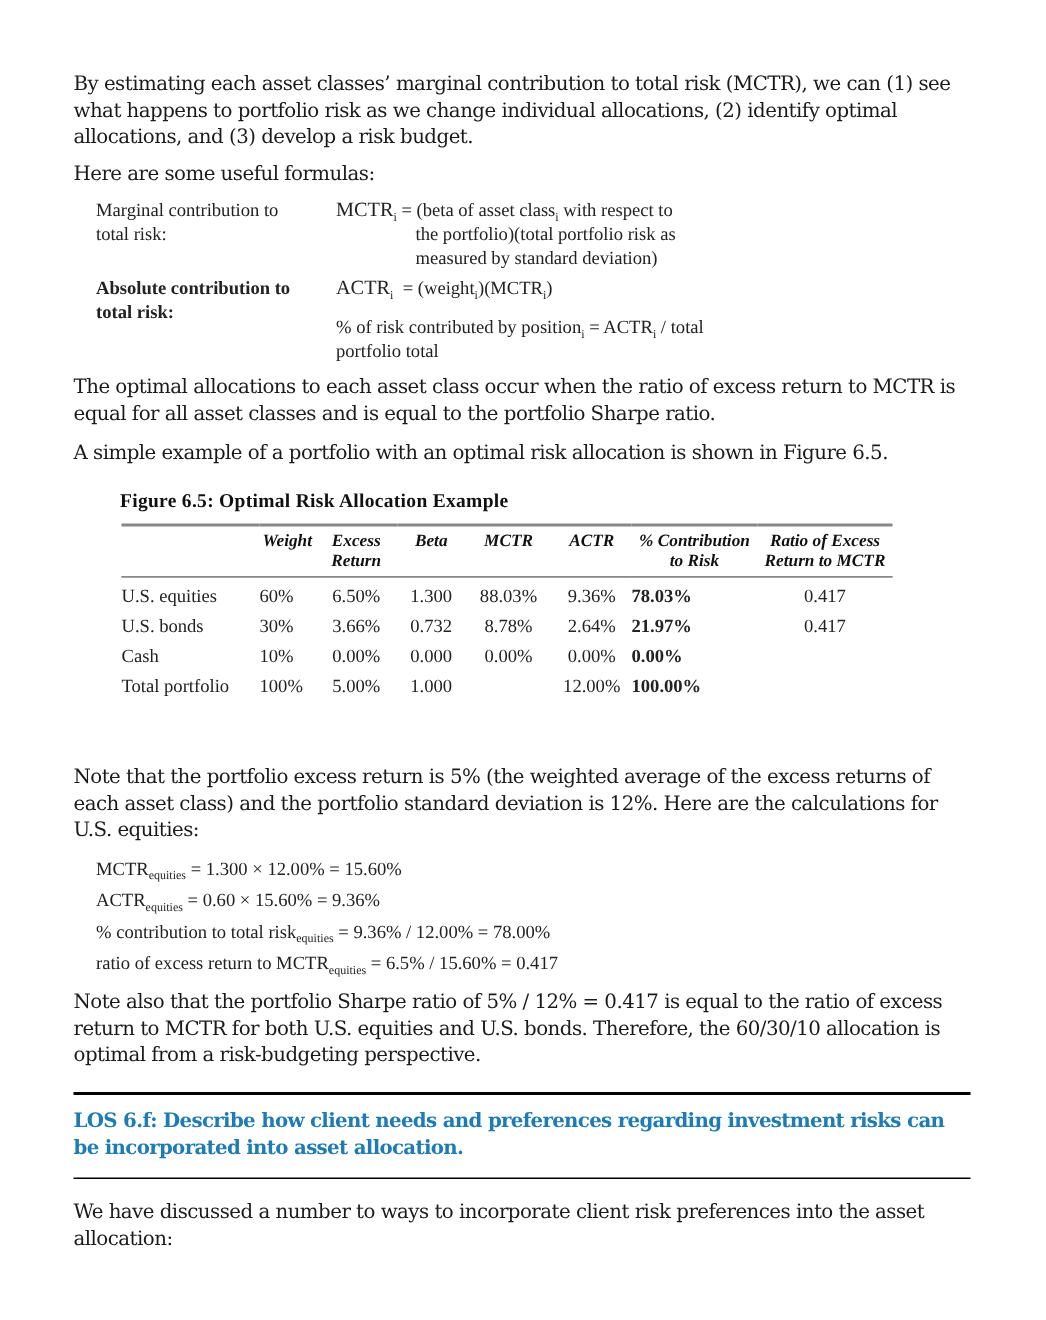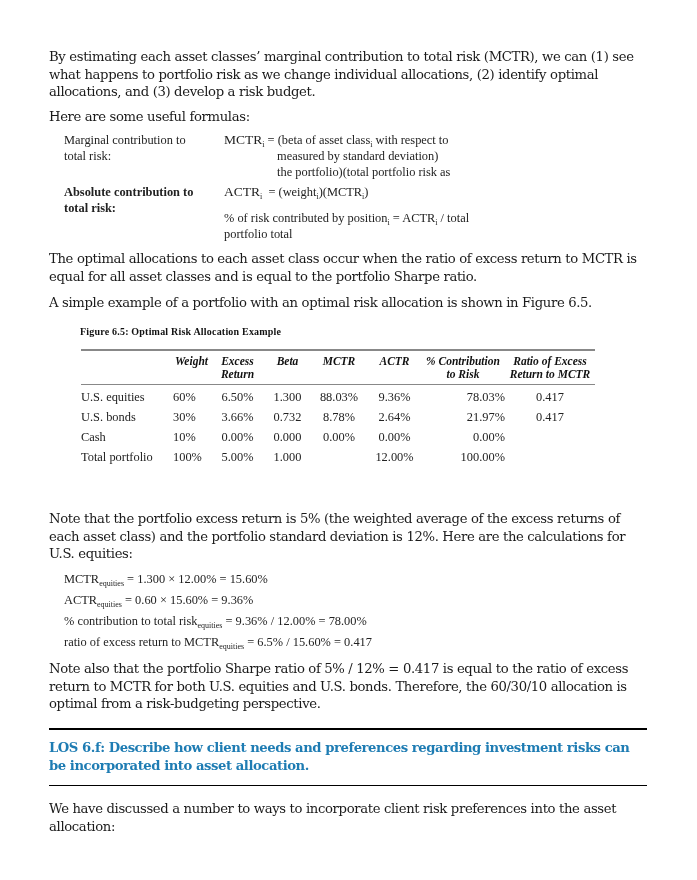--- a/index.html
+++ b/index.html
@@ -9,33 +9,33 @@
   .p1 { position: absolute; top: 0; left: 0; width: 600px; }
   .p2 { position: absolute; top: 60px; left: 0; }
   .serif2 { font-family: "Liberation Serif", serif; font-size: 12.4px; color: #222; }
   .formulas { position: absolute; top: 84px; left: 15px; width: 520px; }
   .f-label { position: absolute; left: 0; line-height: 16px; }
   .f-eq { position: absolute; left: 160px; line-height: 16px; }
   .f-indent { padding-left: 53px; display: block; }
   sub { font-size: 8px; vertical-align: -3px; line-height: 0; }
   .p3 { position: absolute; top: 202px; left: 0; width: 600px; }
   .p4 { position: absolute; top: 246px; left: 0; width: 600px; }
-  .fig-title { position: absolute; top: 278px; left: 31px; font-family: "Liberation Serif", serif; font-size: 10px; font-weight: bold; letter-spacing: 0.2px; color: #111; }
+  .fig-title { position: absolute; top: 278px; left: 31px; font-family: "Liberation Serif", serif; font-size: 13px; font-weight: bold; letter-spacing: 0.2px; color: #111; }
   table.fig { position: absolute; top: 301px; left: 32px; border-collapse: collapse; font-family: "Liberation Serif", serif; font-size: 12.4px; color: #222; }
   table.fig thead tr { border-top: 2px solid #888; border-bottom: 1px solid #888; }
   table.fig th { font-weight: bold; font-size: 11.5px; line-height: 13px; vertical-align: top; padding: 4px 0 3px 0; text-align: center; color: #111; font-style: italic; }
   table.fig td { padding: 0; height: 20px; line-height: 16px; vertical-align: top; }
   table.fig tbody tr:first-child td { padding-top: 4px; }
   .c0 { width: 92px; text-align: left; }
   .c1 { width: 37px; text-align: left; }
   .c2 { width: 55px; text-align: center; }
   .c3 { width: 45px; text-align: center; }
   .c4 { width: 58px; text-align: center; }
   .c5 { width: 53px; text-align: center; }
-  .c6 { width: 84px; text-align: right; }
+  .c6 { width: 84px; text-align: left; font-weight: bold; }
   .c7 { width: 90px; text-align: center; }
   .p5 { position: absolute; top: 462px; left: 0; width: 600px; }
   .calcs { position: absolute; top: 521px; left: 15px; }
   .calc-line { line-height: 21px; white-space: nowrap; }
   .p6 { position: absolute; top: 612px; left: 0; width: 600px; }
   .rule-thick { position: absolute; top: 680px; left: 0; width: 598px; height: 2px; background: #000; }
   .los { position: absolute; top: 691px; left: 0; width: 600px; font-family: "DejaVu Serif", serif; font-weight: bold; font-size: 13.2px; line-height: 18px; color: #1e7cb3; letter-spacing: -0.45px; }
   .rule-thin { position: absolute; top: 737px; left: 0; width: 598px; height: 1px; background: #000; }
   .p7 { position: absolute; top: 752px; left: 0; width: 600px; }
 </style>
@@ -44,22 +44,22 @@
 
 <div class="page">
 
   <p class="body-text p1">By estimating each asset classes’ marginal contribution to total risk (MCTR), we can (1) see what happens to portfolio risk as we change individual allocations, (2) identify optimal allocations, and (3) develop a risk budget.</p>
   <p class="body-text p2">Here are some useful formulas:</p>
 
   <div class="formulas serif2">
     <div class="f-label" style="top:0; width:140px;">Marginal contribution to total risk:</div>
     <div class="f-eq" style="top:0;">
       <span style="font-size:13.5px">MCTR</span><sub>i</sub><span> = (beta of asset class</span><sub>i</sub><span> with respect to</span>
+      <span class="f-indent">the portfolio)(total portfolio risk as</span>
       <span class="f-indent">measured by standard deviation)</span>
-      <span class="f-indent">the portfolio)(total portfolio risk as</span>
     </div>
 
     <div class="f-label" style="top:52px; width:140px;font-weight:bold;">Absolute contribution to total risk:</div>
     <div class="f-eq" style="top:52px;">
       <span style="font-size:13.5px">ACTR</span><sub>i</sub><span style="white-space:pre">  = (weight</span><sub>i</sub><span>)(MCTR</span><sub>i</sub><span>)</span>
     </div>
 
     <div class="f-eq" style="top:78px;">
       <span>% of risk contributed by position</span><sub>i</sub><span> = ACTR</span><sub>i</sub><span> / total</span><br>
       <span>portfolio total</span>

